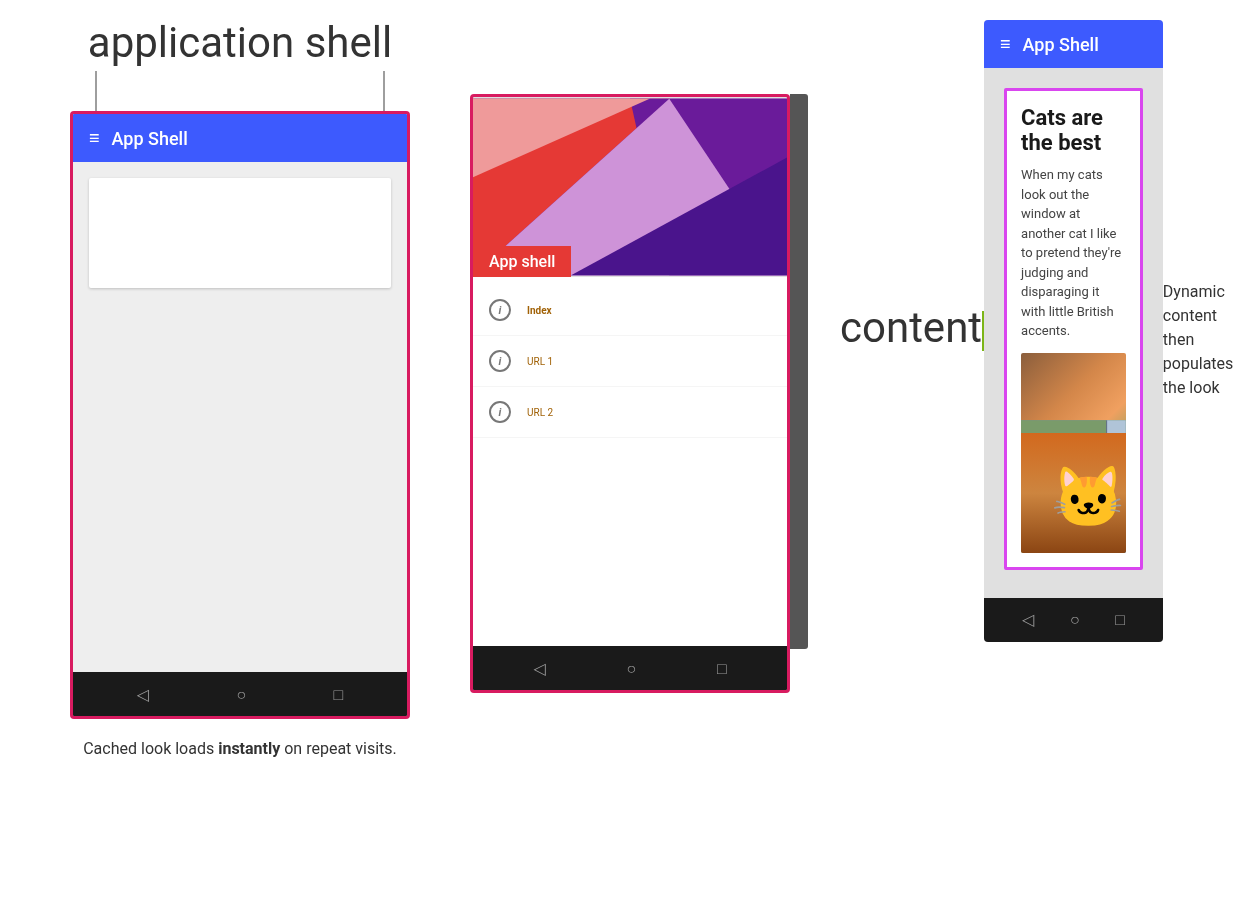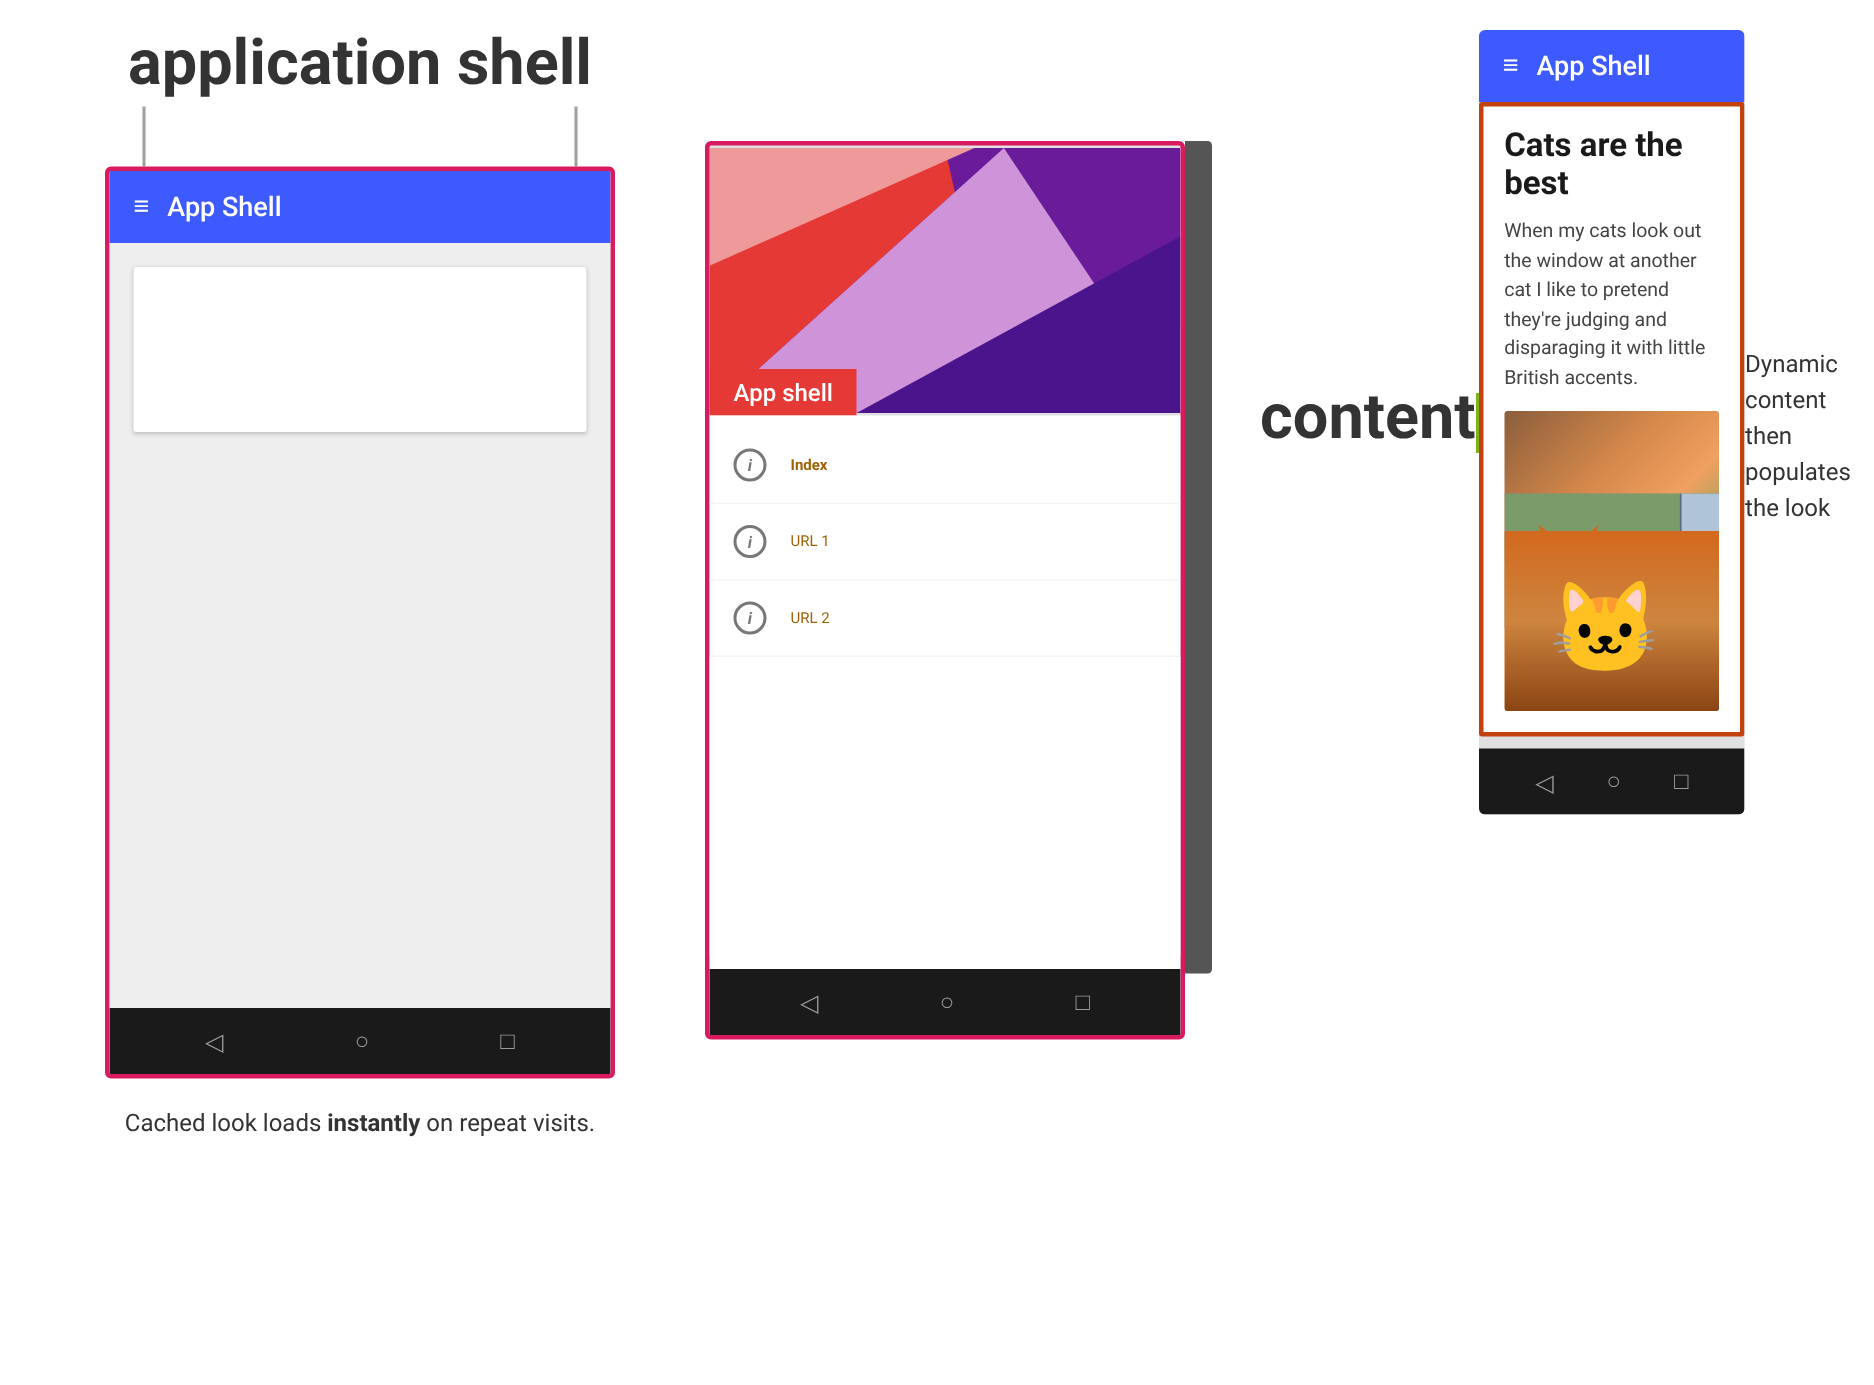--- a/index.html
+++ b/index.html
@@ -48,21 +48,21 @@
       align-items: center;
       width: 400px;
       flex-shrink: 0;
       margin-left: 20px;
     }
 
     
     .section-label {
       font-size: 42px;
       color: #333333;
-      font-weight: 700;
+      font-weight: 400;
       margin-bottom: 5px;
       text-align: center;
       line-height: 1.1;
     }
 
     .vertical-line {
       width: 2px;
       height: 40px;
       background: #9e9e9e;
     }
@@ -199,23 +199,23 @@
       font-size: 10px;
       color: #a16207;
     }
 
     .menu-item.active .menu-item-label {
       font-weight: bold;
     }
 
     
     .content-card {
-      border: 3px solid #c2410c;
+      border: 3px solid #d946ef;
       background: white;
-      margin: 0;
+      margin: 20px;
       padding: 14px;
       border-radius: 2px;
     }
 
     .content-title {
       font-size: 22px;
       font-weight: bold;
       color: #1a1a1a;
       margin-bottom: 10px;
     }

